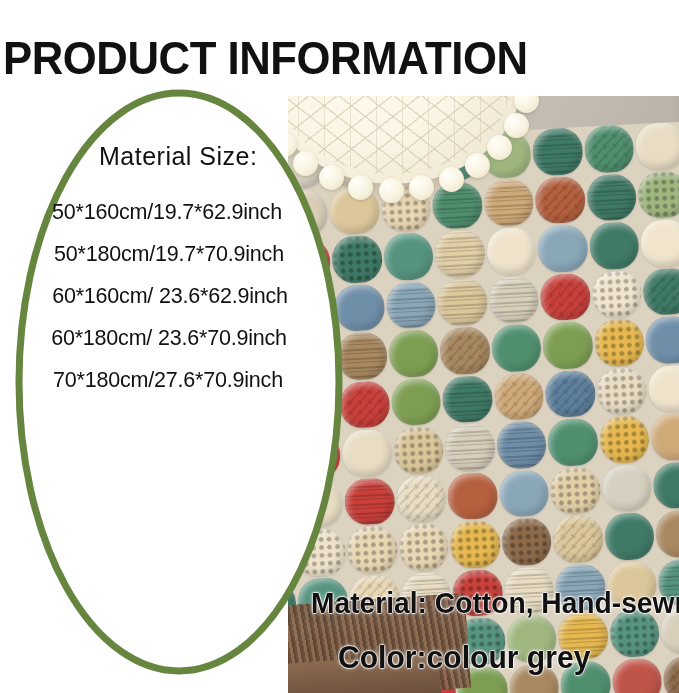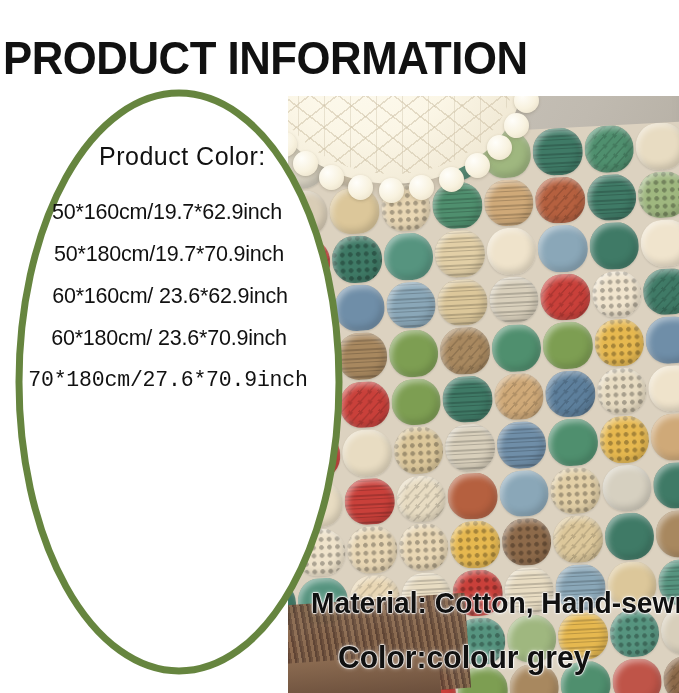--- a/index.html
+++ b/index.html
@@ -119,21 +119,21 @@
   }
   .size-line{
     font-size:21.5px;color:#111;letter-spacing:-.2px;
     height:42px;line-height:42px;text-align:center;white-space:nowrap;
   }
   .size-line.i0{padding-right:6px;}
   .size-line.i1{padding-right:2px;}
   .size-line.i2{padding-right:0px;}
   .size-line.i3{padding-right:2px;text-align:center;}
   .size-line.i4{padding-right:2px;}
-  .size-line.i5{padding-right:4px;font-family:Liberation Mono, monospace;}
+  .size-line.i5{padding-right:4px;}
   .size-line.i6{padding-right:4px;}
   .size-line.i7{padding-right:0px;}
   .size-line.i8{padding-right:6px;}
 
   .bottom-line{
     position:absolute;
     font-family:"Liberation Sans Narrow","Liberation Sans",sans-serif;
     font-weight:bold;color:#111;white-space:nowrap;
     transform:scaleX(.94);transform-origin:left center;
     text-shadow:
@@ -374,21 +374,21 @@
     <path d="M288,96
              L288,693
              L0,693
              L0,96
              Z" fill="none"></path>
     <ellipse id="ellipseStroke" cx="179" cy="382" rx="160" ry="289" fill="none" stroke="#66853f" stroke-width="7"></ellipse>
   </svg>
 
   <div class="title">PRODUCT INFORMATION</div>
 
-  <div class="size-head">Product Color:</div>
+  <div class="size-head">Material Size:</div>
 
   <div class="size-list" id="sizeList">
       <div class="size-line i0">50*160cm/19.7*62.9inch</div>
       <div class="size-line i1">50*180cm/19.7*70.9inch</div>
       <div class="size-line i2">60*160cm/ 23.6*62.9inch</div>
       <div class="size-line i3">60*180cm/ 23.6*70.9inch</div>
       <div class="size-line i5">70*180cm/27.6*70.9inch</div>
     </div>
 
   <div class="bottom-line material">Material: Cotton, Hand-sewn</div>

